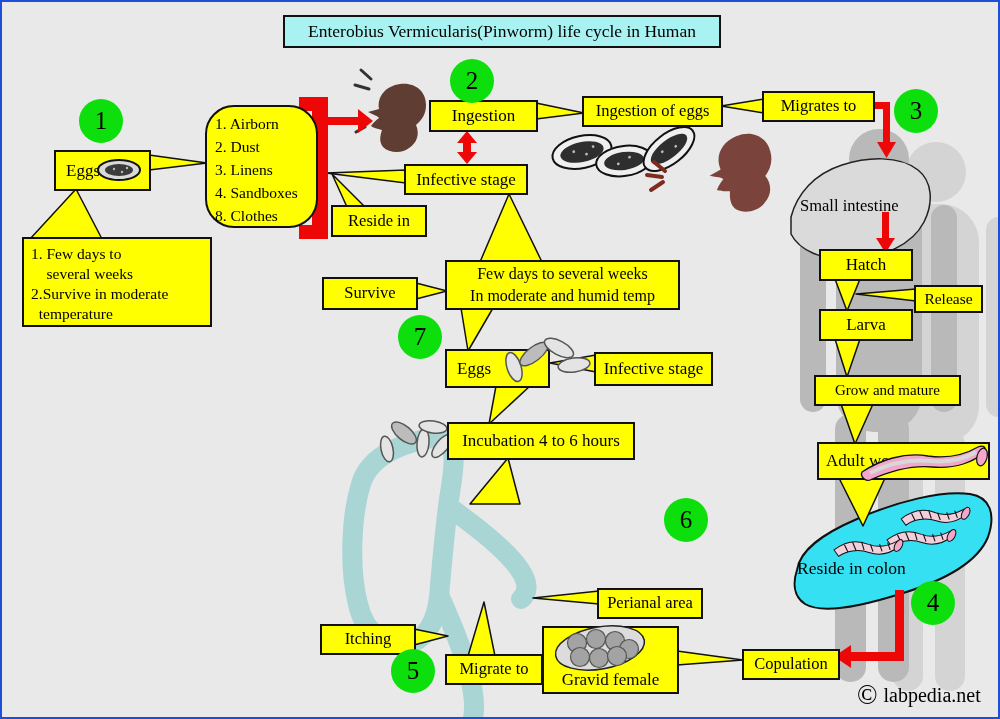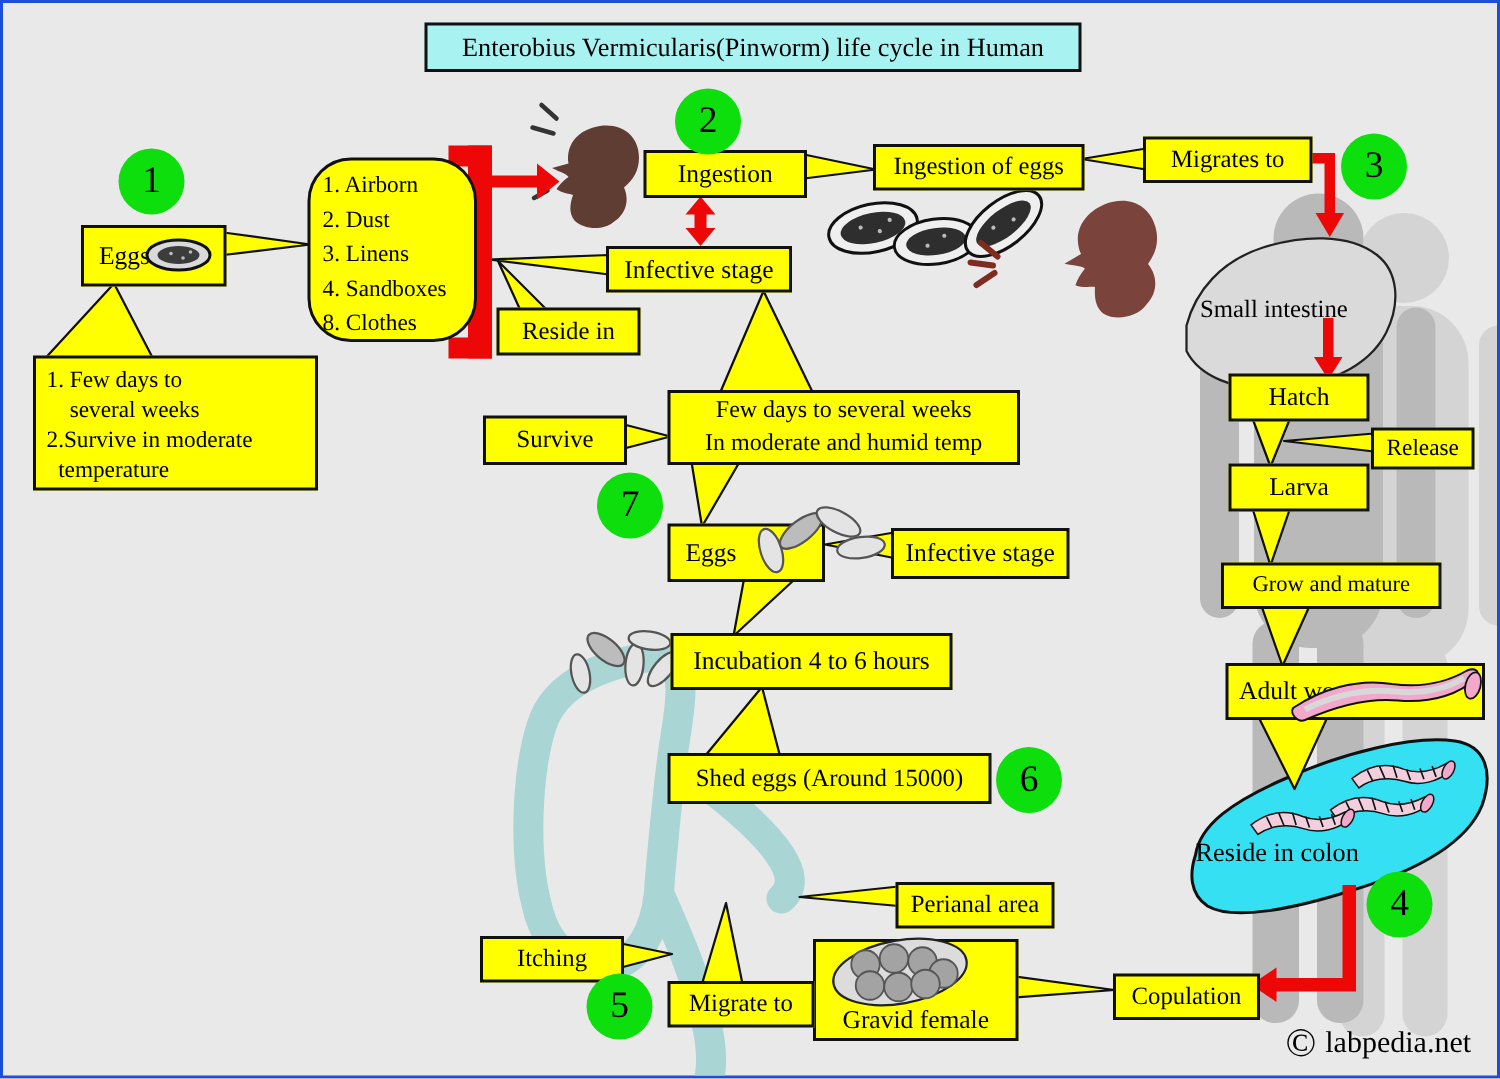--- a/index.html
+++ b/index.html
@@ -260,23 +260,20 @@
   </div>
 
   <div class="ybox" style="left:592px;top:350px;width:119px;height:34px;font-size:17px;">
     <span>Infective stage</span>
   </div>
 
   <div class="ybox" style="left:445px;top:420px;width:188px;height:38px;font-size:17px;">
     <span>Incubation 4 to 6 hours</span>
   </div>
 
-  <div class="ybox" style="left:443px;top:500px;width:216px;height:34px;font-size:16.5px;">
-    <span>Shed eggs (Around 15000)</span>
-  </div>
 
   <svg class="layer top" width="1000" height="719" viewBox="0 0 1000 719">
 
     <g transform="translate(117,168)">
       <ellipse rx="21" ry="10" fill="#d9d9d9" stroke="#111" stroke-width="2"></ellipse>
       <ellipse rx="14" ry="6" fill="#3c3c3c"></ellipse>
       <circle cx="-5" cy="-1" r="1.2" fill="#bbb"></circle>
         <circle cx="3" cy="2" r="1.2" fill="#bbb"></circle>
         <circle cx="8" cy="-2" r="1.2" fill="#bbb"></circle>
     </g>

